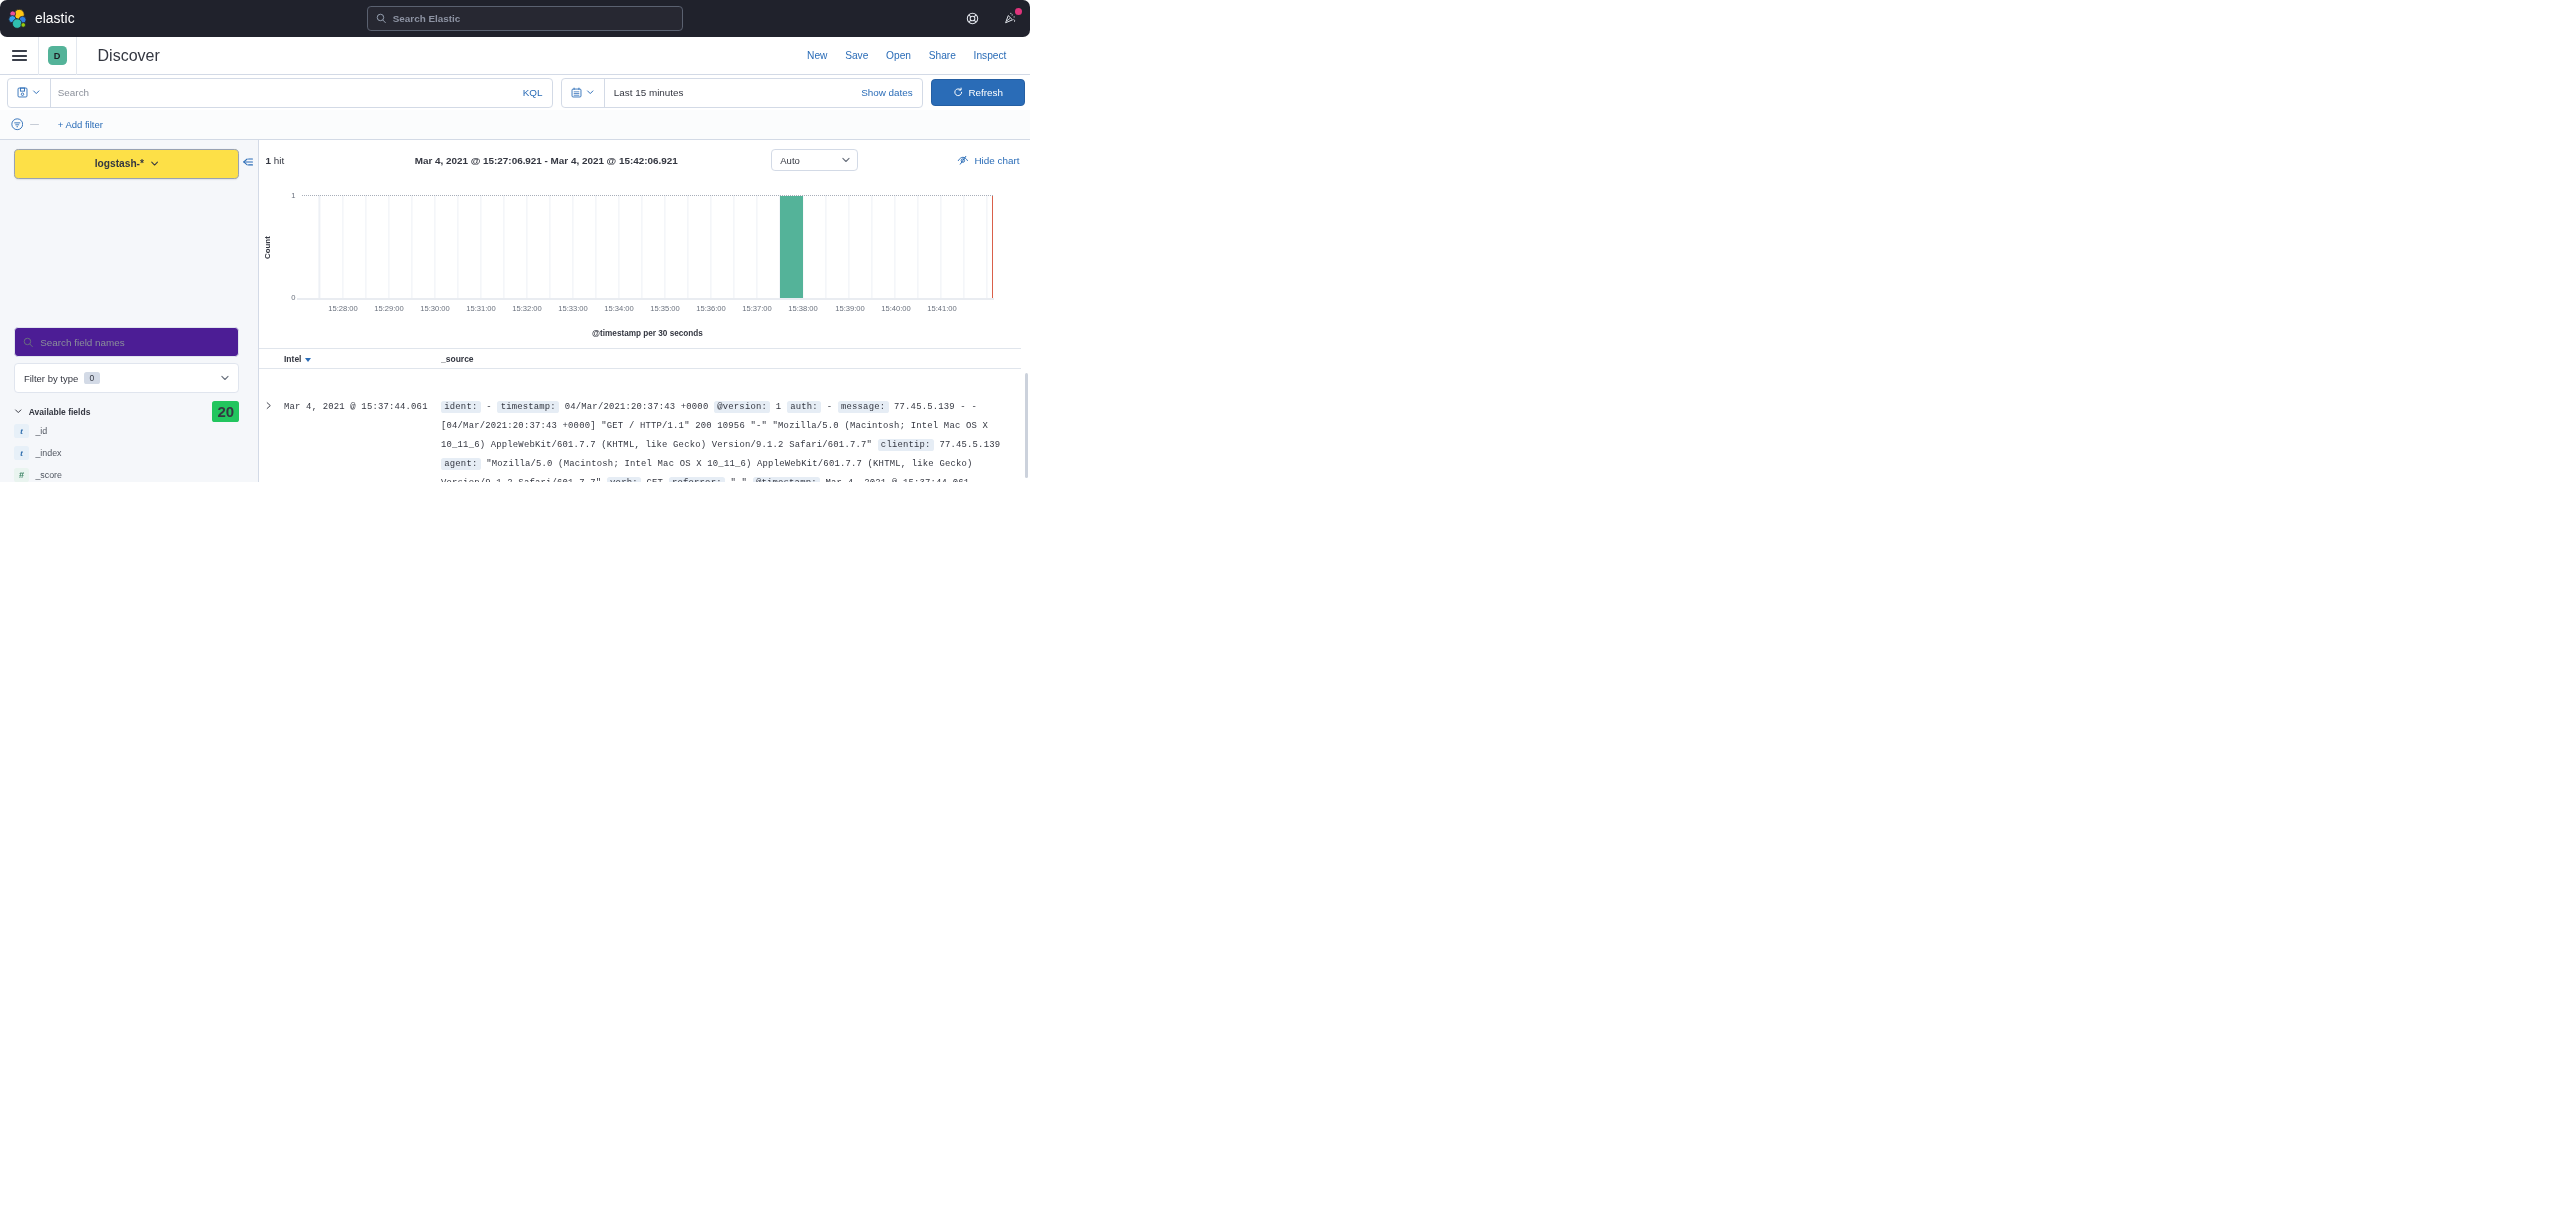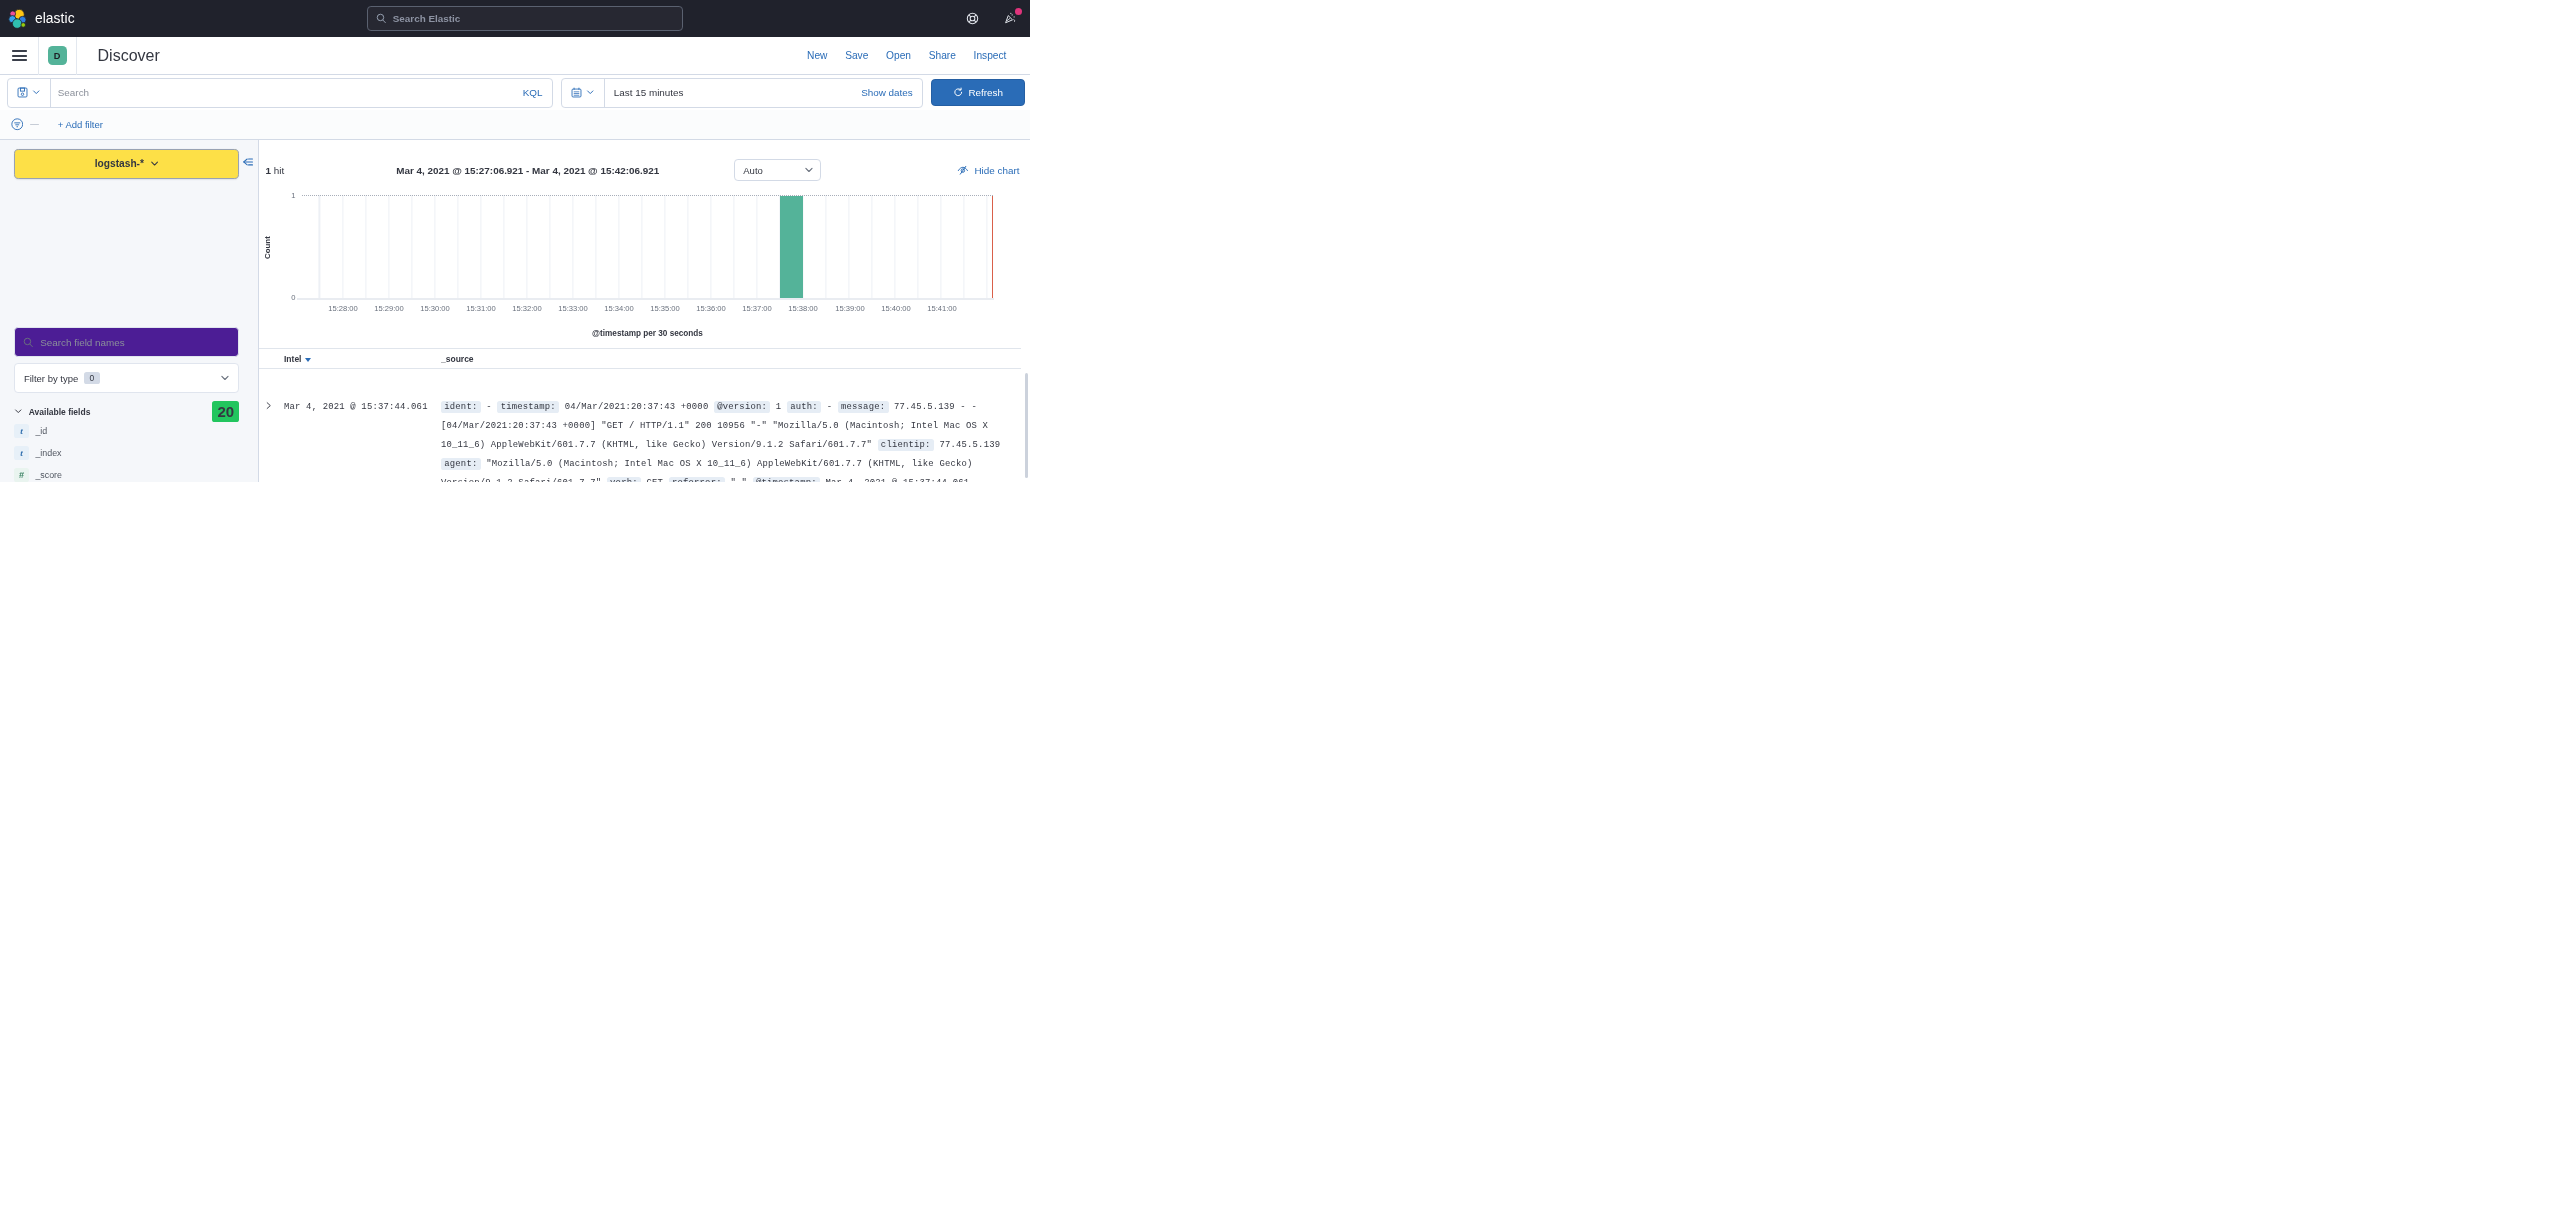--- a/index.html
+++ b/index.html
@@ -1,21 +1,21 @@
 <!DOCTYPE html>
 <html style="font-size:10.5px"><head>
 <meta charset="utf-8">
 <style>
   * { margin:0; padding:0; box-sizing:border-box; }
   html,body { width:1030px; height:482px; overflow:hidden; }
   body { font-family:"Liberation Sans","DejaVu Sans",sans-serif; background:#fff; color:#343741; }
   .screen { position:relative; width:1030px; height:482px; }
 
   
-  .topbar { position:relative; height:37px; background:#20222c; display:flex; align-items:center; }
+  .topbar { position:relative; height:37px; background:#20222c; display:flex; align-items:center;border-radius:7px; }
   .brand { display:flex; align-items:center; gap:5.3px; padding-left:7.9px; }
   .brand-text { color:#fff; font-size:13.8px; font-weight:500; letter-spacing:0.1px; }
   .global-search { position:absolute; left:367px; top:5.9px; width:316px; height:25px;
     border:0.7px solid #5a6170; border-radius:3.9px; background:rgba(255,255,255,0.03);
     display:flex; align-items:center; gap:5.9px; padding:0 7.9px; cursor:text;font-weight:bold; }
   .gs-placeholder { color:#8d93a3; font-size:9.9px; }
   .topbar-icons { position:absolute; right:0; top:0; height:37px; display:flex; align-items:center; gap:24px; padding-right:12.5px; }
   .tb-btn { position:relative; background:none; border:none; cursor:pointer; display:flex; }
   .notif-dot { position:absolute; top:-3.3px; right:-4.6px; width:7.2px; height:7.2px; border-radius:50%; background:#e0347c; }
 
@@ -70,21 +70,21 @@
   .fields li { height:22px; display:flex; align-items:center; gap:6.6px; cursor:pointer; }
   .tok { width:14.4px; height:14.4px; border-radius:2.6px; display:flex; align-items:center; justify-content:center;
     font-family:"Liberation Serif","DejaVu Serif",serif; font-style:italic; font-weight:700; font-size:9.2px; flex:none; }
   .tok-t { background:#e7f0f8; color:#3572b0; }
   .tok-num { background:#e9f4ef; color:#3d8465; font-style:normal; font-family:"Liberation Sans",sans-serif; }
   .tok-date { background:#f3eedc; color:#8a6a2b; font-style:normal; }
   .field-name { font-size:8.9px; color:#515761; }
 
   
   .main { position:relative; flex:1; background:#fff; }
-  .results-header { position:absolute; left:6.6px; right:10.5px; top:19px; height:22px; display:flex; align-items:center;gap:37px; }
+  .results-header { position:absolute; left:6.6px; right:10.5px; top:9px; height:22px; display:flex; align-items:center; }
   .hits { font-size:9.9px; }
   .hits b { font-weight:700; }
   .range-display { margin:0 auto; transform:translateX(18.4px); font-size:9.9px; font-weight:600; color:#343741; }
   .interval-select { width:87px; height:21.7px; border:0.7px solid #d3dae6; border-radius:3.9px; background:#fff; display:flex;
     align-items:center; padding:0 6.6px 0 7.9px; font-size:9.5px; color:#343741; cursor:pointer; flex:none; }
   .interval-select svg { margin-left:auto; color:#69707d; }
   .hide-chart { margin-left:99px; display:flex; align-items:center; gap:5.3px; color:#2a6cb7; font-size:9.9px; background:none; border:none; cursor:pointer; }
 
   .count-label { position:absolute; left:3.9px; top:119px; transform:rotate(-90deg); transform-origin:0 0;
     font-size:7.9px; font-weight:700; color:#343741; }

